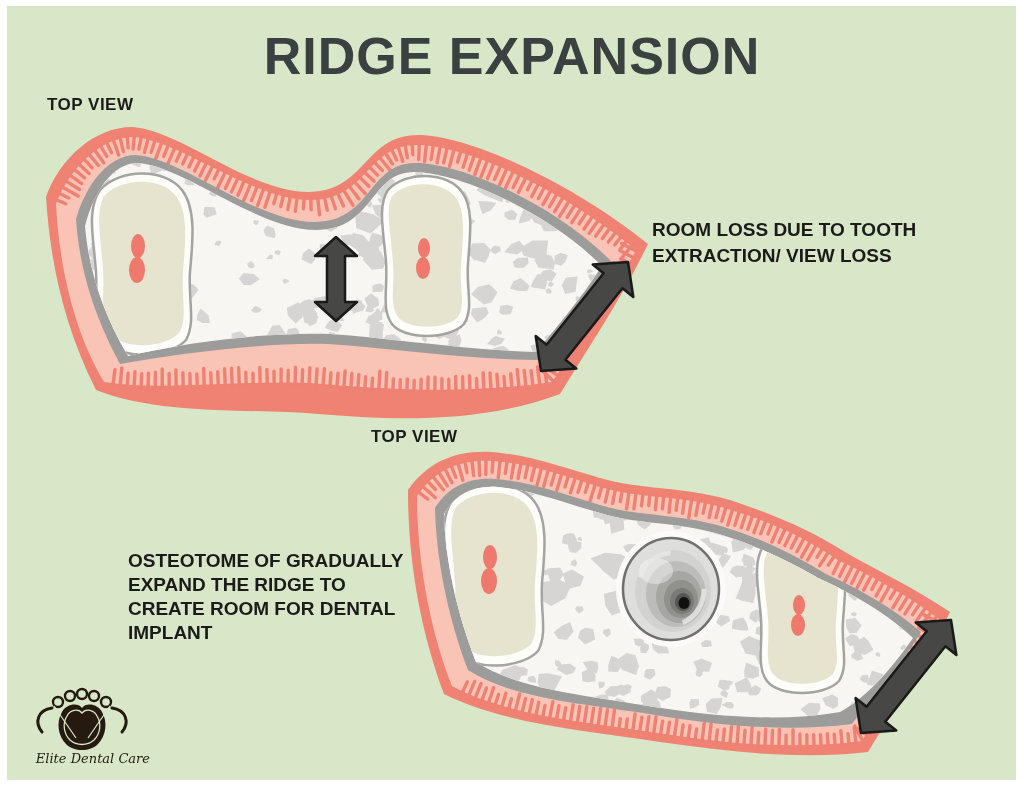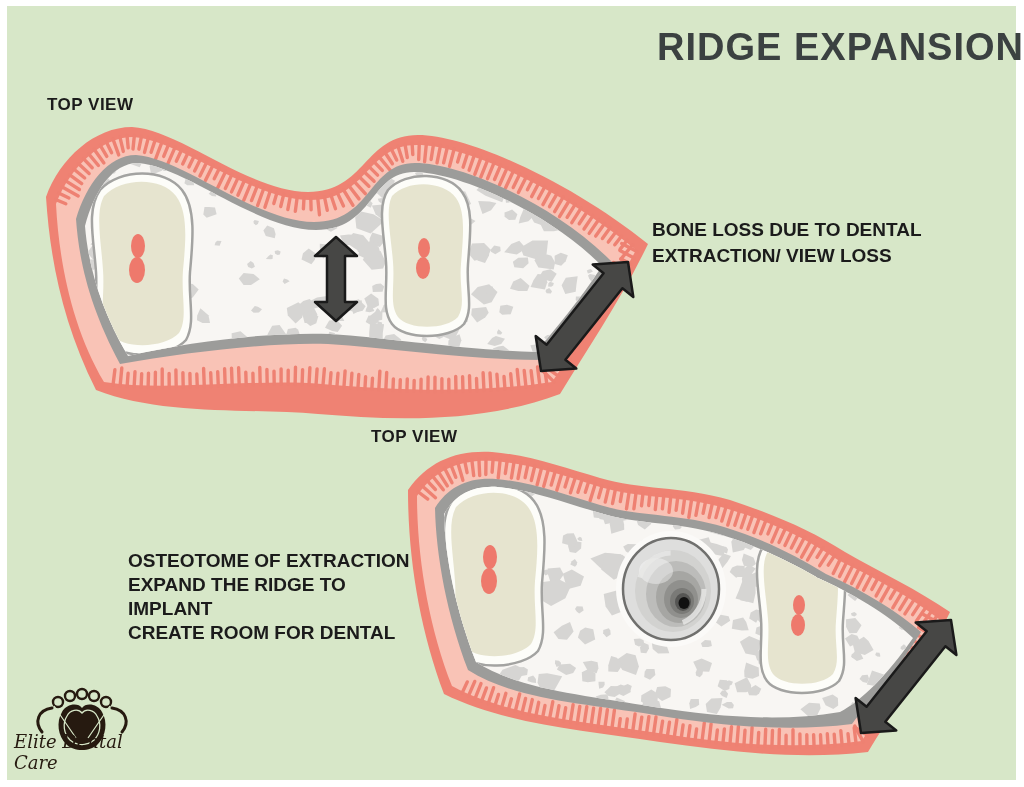--- a/index.html
+++ b/index.html
@@ -1,28 +1,28 @@
 <!DOCTYPE html>
 <html style="--bg: #d7e7c8; --title: #3b4141; --text: #1b1b1b; --gum-outer: #ef8273; --gum-inner: #f9c3b6; --fringe: #ee8172; --cortical-gray: #9c9c9a; --bone: #f8f6f3; --speckle: #d6d5d3; --tooth-halo: #fdfdf9; --tooth-outline: #a3a3a1; --tooth-body: #e6e4cf; --pulp: #ee796c; --arrow-fill: #474745; --arrow-stroke: #1a1a1a; --osteotome-rim: #70706e; --logo-dark: #261a10;"><head>
 <meta charset="utf-8">
 <style>
   html,body{margin:0;padding:0;background:#ffffff;}
   .page{position:relative;width:1024px;height:787px;background:#ffffff;overflow:hidden;
         font-family:"Liberation Sans", sans-serif;}
   .bg{position:absolute;left:7px;top:6px;right:8px;bottom:7px;background:var(--bg,#d7e7c8);}
   .art{position:absolute;left:0;top:0;width:1024px;height:787px;}
   .txt{position:absolute;color:var(--text,#1b1b1b);font-weight:bold;}
-  .title{left:0;right:0;top:26px;text-align:right;font-size:38px;letter-spacing:1px;
+  .title{left:0;right:0;top:26px;text-align:center;font-size:52px;letter-spacing:1px;
          color:var(--title,#3b4141);}
   .topview1{left:47px;top:95px;font-size:17px;letter-spacing:.5px;}
   .topview2{left:371px;top:427px;font-size:17px;letter-spacing:.5px;}
   .anno1{left:652px;top:217px;font-size:19px;line-height:26px;}
   .anno2{left:128px;top:549px;font-size:19px;line-height:24px;}
-  .logo-text{position:absolute;left:14px;top:731px;width:136px;text-align:left;
-             font-family:"DejaVu Serif", serif;font-style:italic;font-size:18px;
+  .logo-text{position:absolute;left:14px;top:751px;width:136px;text-align:right;
+             font-family:"DejaVu Serif", serif;font-style:italic;font-size:13px;
              color:#261a10;}
   .coral{fill:var(--gum-outer,#ef8273);}
   .pink{fill:var(--gum-inner,#f9c3b6);}
   .grayband{fill:var(--cortical-gray,#9c9c9a);}
   .bone{fill:var(--bone,#f8f6f3);}
   .halo{fill:var(--tooth-halo,#fdfdf9);stroke:var(--tooth-outline,#a3a3a1);stroke-width:2.5;}
   .cream{fill:var(--tooth-body,#e6e4cf);}
   .pulp{fill:var(--pulp,#ee796c);}
 </style>
 </head>
@@ -977,23 +977,23 @@
       <path fill="#261a10" d="M 30,26 C 34,18 46,16 50,22 C 54,16 66,18 70,26 C 76,36 74,50 66,58 C 58,66 42,66 34,58 C 26,50 24,36 30,26 Z"></path>
       <path fill="none" stroke="#d7e7c8" stroke-width="1.3" d="M 35,30 C 38,24 46,22 50,27 C 54,22 62,24 65,30 C 70,38 68,48 62,54 C 55,60 45,60 38,54 C 32,48 30,38 35,30 Z"></path>
       <path d="M 22,20 L 44,52 M 78,20 L 56,52" stroke="#d7e7c8" stroke-width="1.2"></path>
     </g>
   </svg>
 
   <div class="txt title">RIDGE EXPANSION</div>
   <div class="txt topview1">TOP VIEW</div>
   <div class="txt topview2">TOP VIEW</div>
   <div class="txt anno1">
-    <div>BONE LOSS DUE TO DENTAL</div>
+    <div>ROOM LOSS DUE TO TOOTH</div>
     <div>EXTRACTION/ VIEW LOSS</div>
   </div>
   <div class="txt anno2">
-    <div>OSTEOTOME OF EXTRACTION</div>
+    <div>OSTEOTOME OF GRADUALLY</div>
     <div>EXPAND THE RIDGE TO</div>
+    <div>CREATE ROOM FOR DENTAL</div>
     <div>IMPLANT</div>
-    <div>CREATE ROOM FOR DENTAL</div>
   </div>
   <div class="logo-text">Elite Dental Care</div>
 </div>
 
 </body></html>

